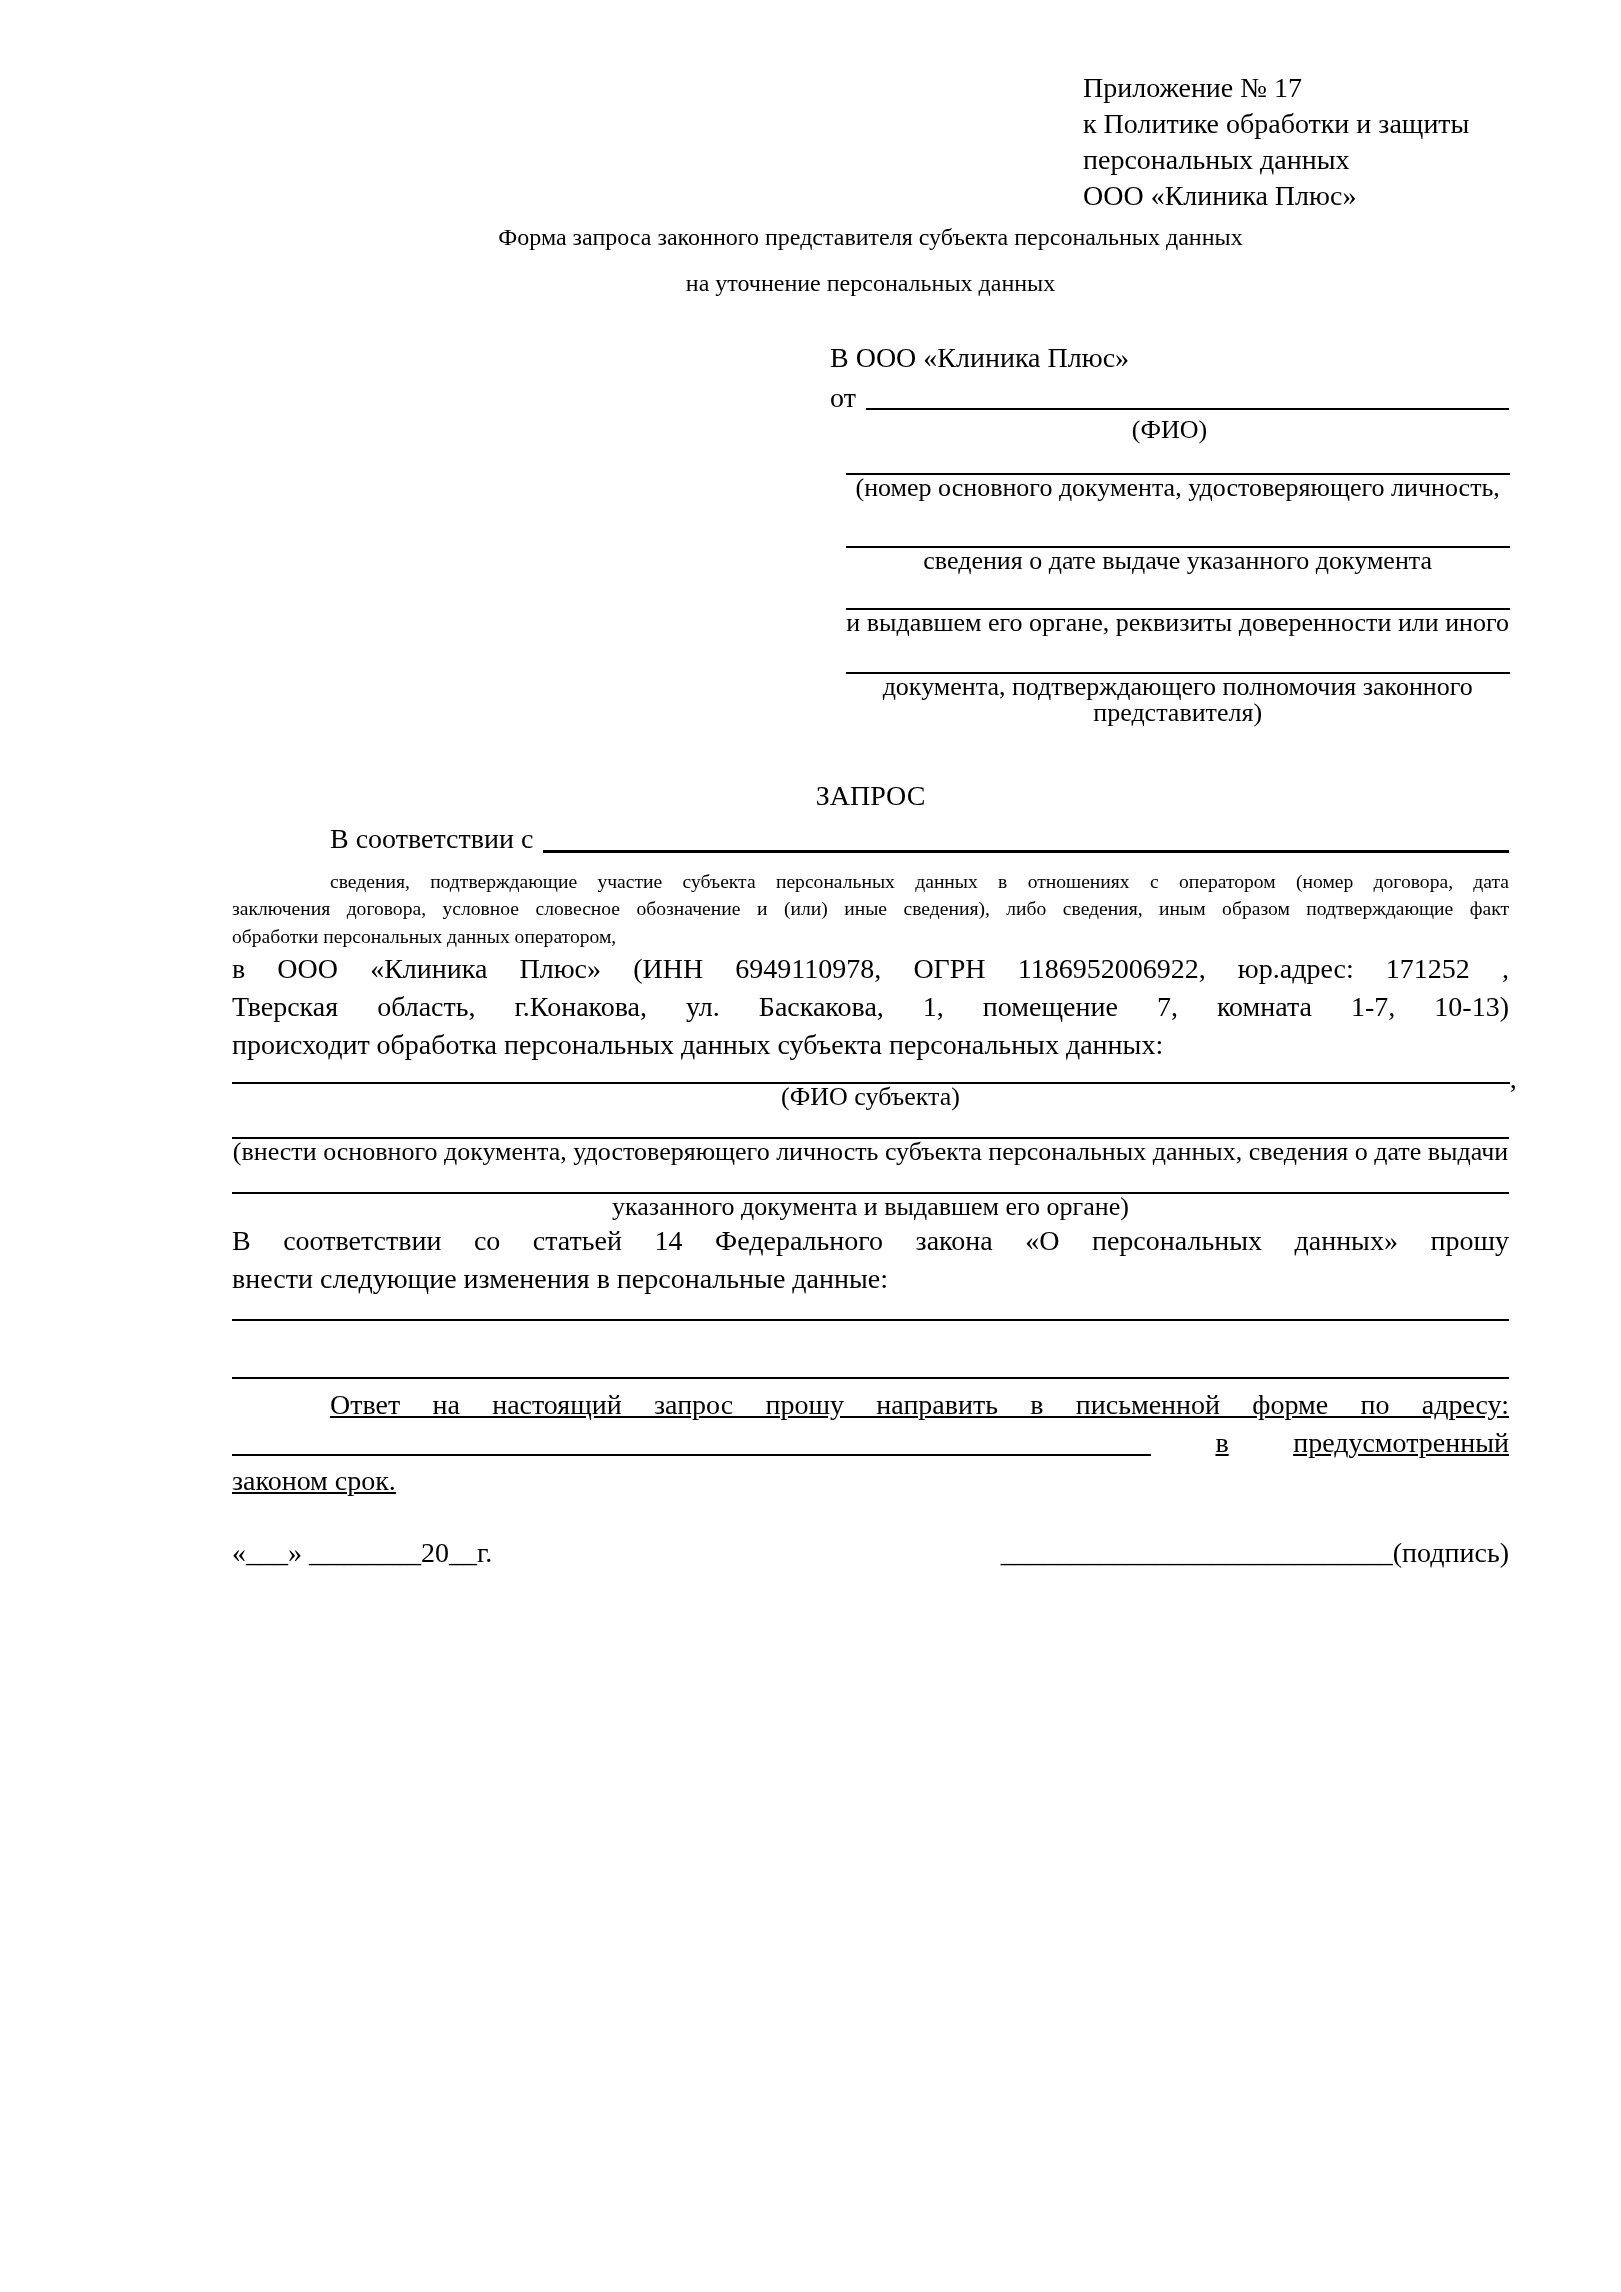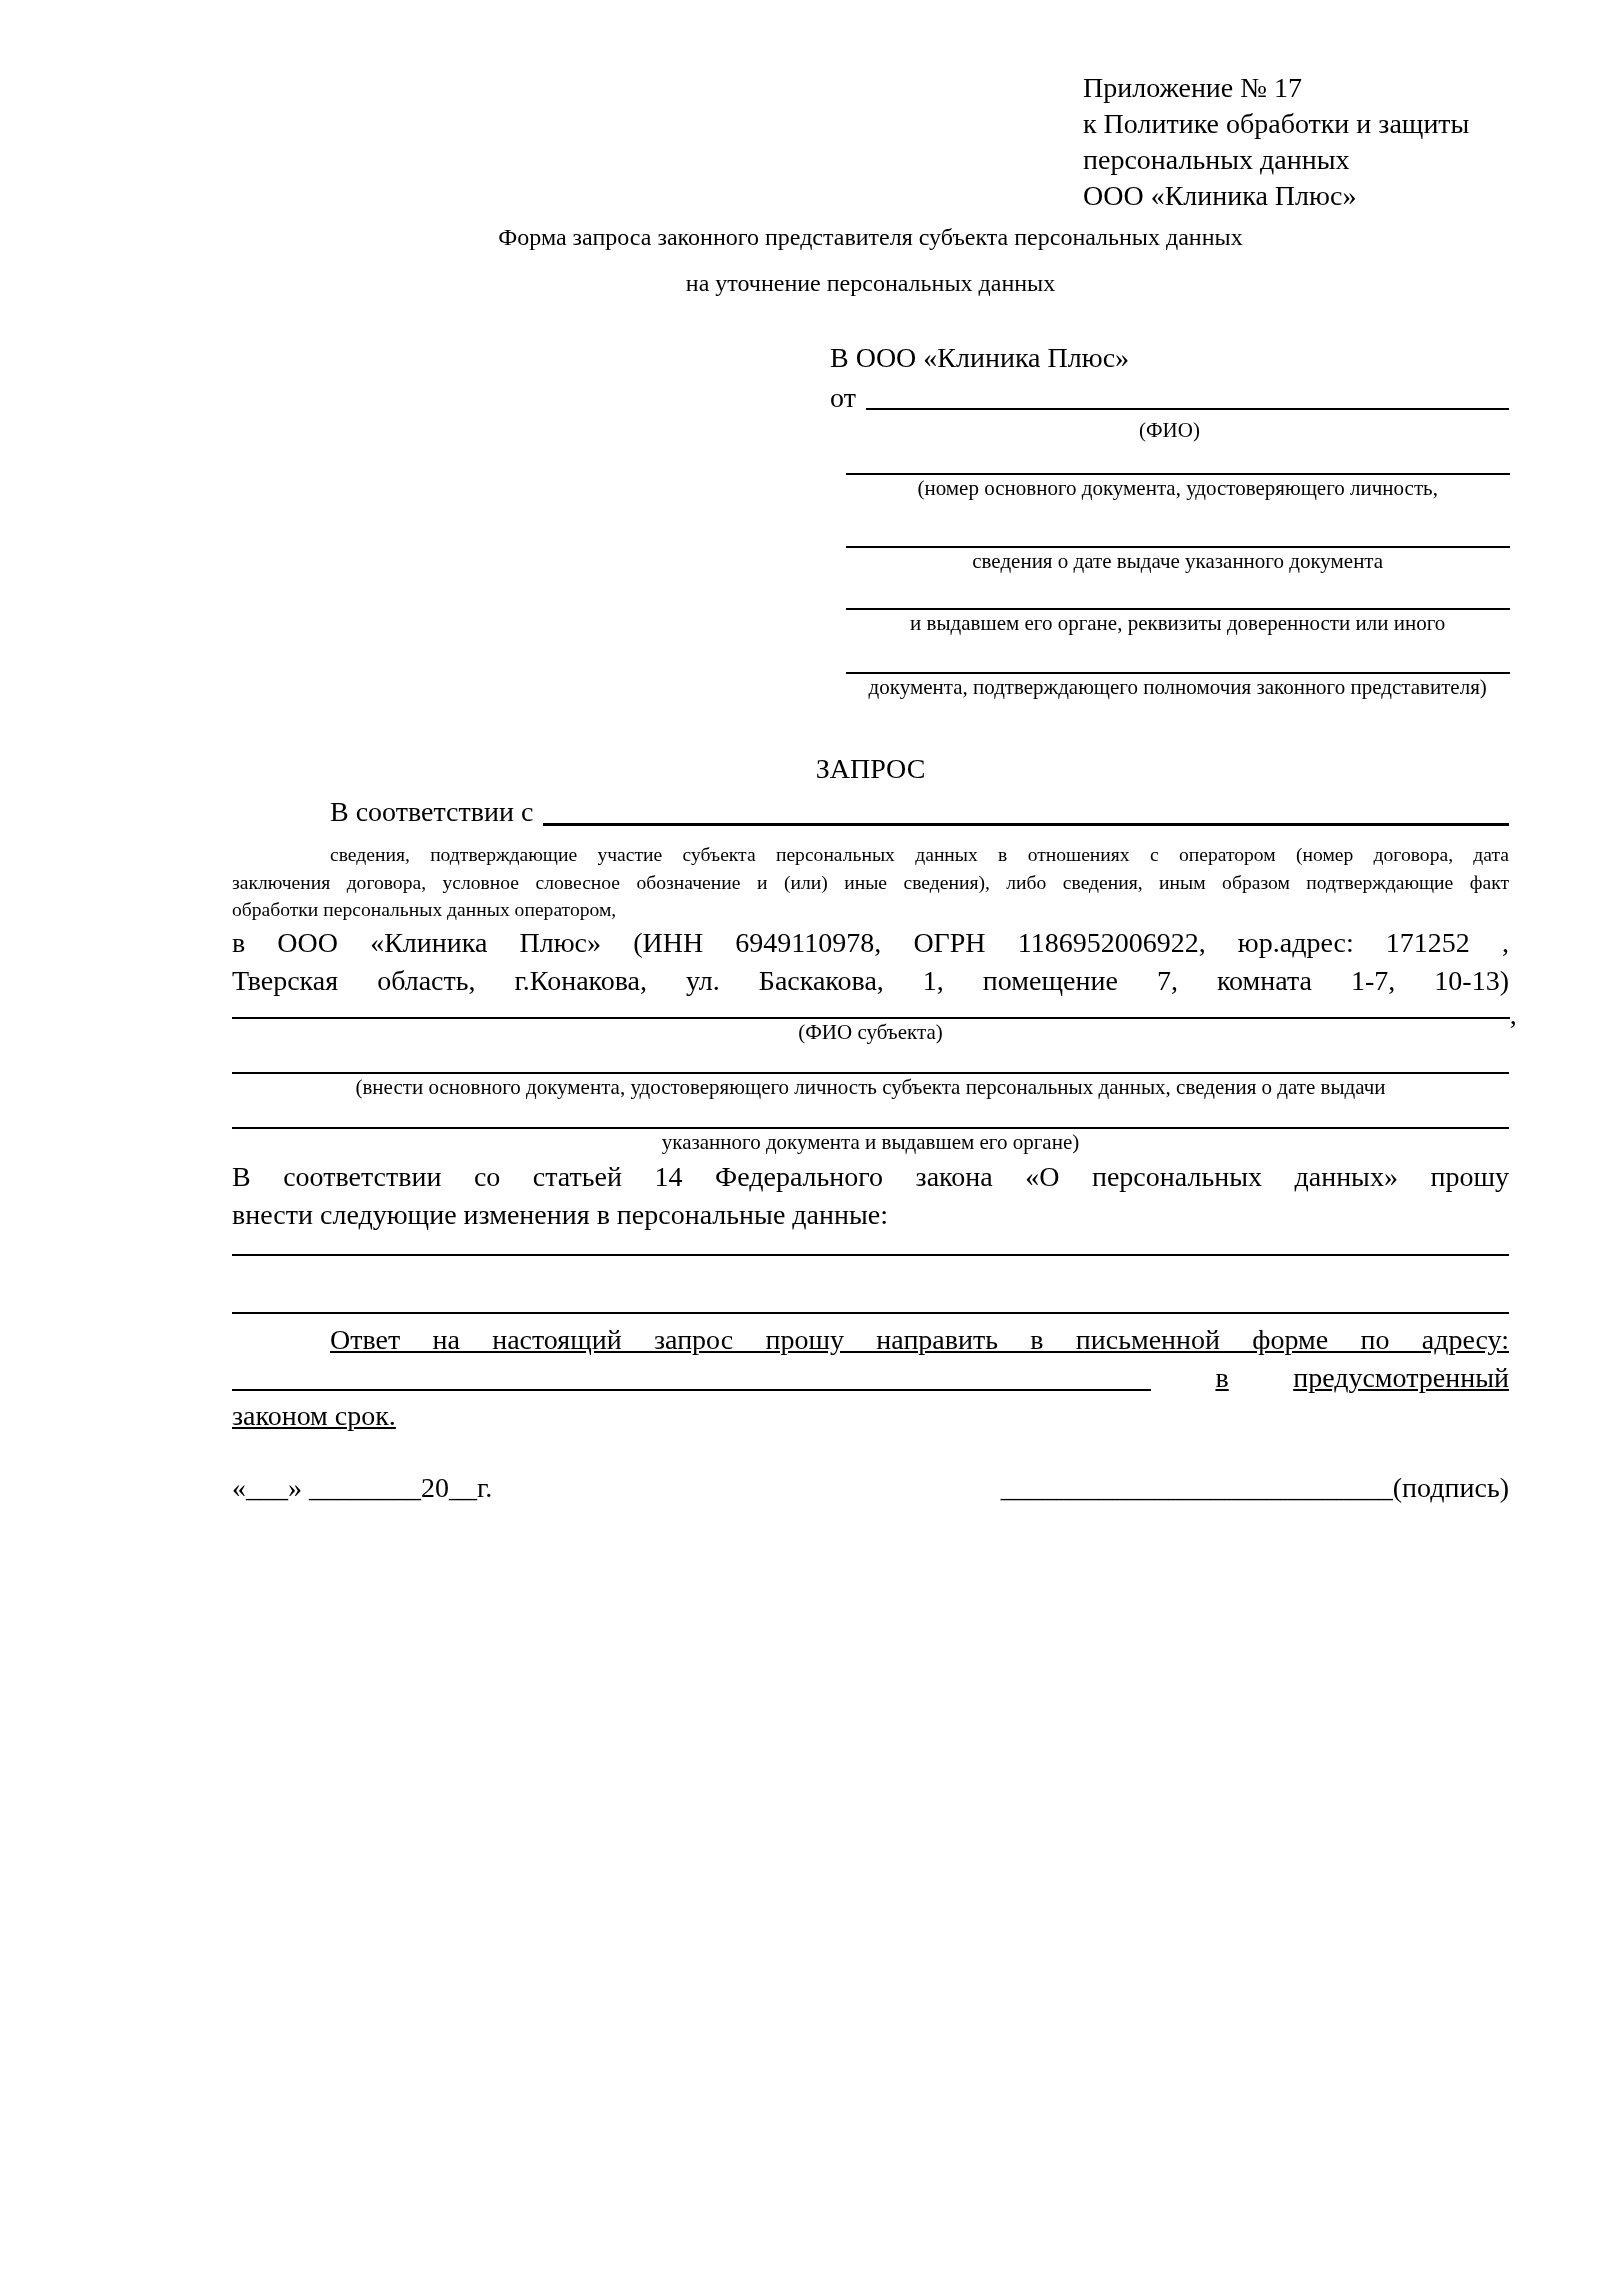--- a/index.html
+++ b/index.html
@@ -41,21 +41,21 @@
   .r-to { line-height: 41px; }
   .r-from { display: flex; height: 39px; line-height: 39px; }
   .r-from .fill {
     flex: 1 1 auto;
     margin-left: 9.8px;
     align-self: flex-end;
     border-bottom: 2.9px solid #000;
     margin-bottom: 6.9px;
   }
   .cap {
-    font-size: 21px;
+    font-size: 26px;
     line-height: 26.5px;
     text-align: center;
   }
   .rfield { margin-left: 15.7px; width: 664px; }
   .rule { border-bottom: 2.9px solid #000; }
   .rf1 .rule { height: 27.4px; margin-top: 2px; }
   .rf2 .rule { height: 28px; margin-top: 16.7px; }
   .rf3 .rule { height: 28px; margin-top: 5.9px; }
   .rf4 .rule { height: 28px; margin-top: 6.9px; }
   
@@ -160,20 +160,21 @@
 
     <div class="note">
       <div class="n-indent just">сведения, подтверждающие участие субъекта персональных данных в отношениях с оператором (номер договора, дата</div>
       <div class="just">заключения договора, условное словесное обозначение и (или) иные сведения), либо сведения, иным образом подтверждающие факт</div>
       <div>обработки персональных данных оператором,</div>
     </div>
 
     <div class="body-par">
       <div class="b-line just">в ООО «Клиника Плюс» (ИНН 6949110978, ОГРН 1186952006922, юр.адрес: 171252 ,</div>
       <div class="b-line just">Тверская область, г.Конакова, ул. Баскакова, 1, помещение 7, комната 1-7, 10-13)</div>
+      <div class="b-line">происходит обработка персональных данных субъекта персональных данных:</div>
     </div>
 
     <div class="comma-row">
       <span class="rule-fill"></span>
       <span class="comma">,</span>
     </div>
     <div class="cap wide">(ФИО субъекта)</div>
 
     <div class="wf">
       <div class="rule"></div>

